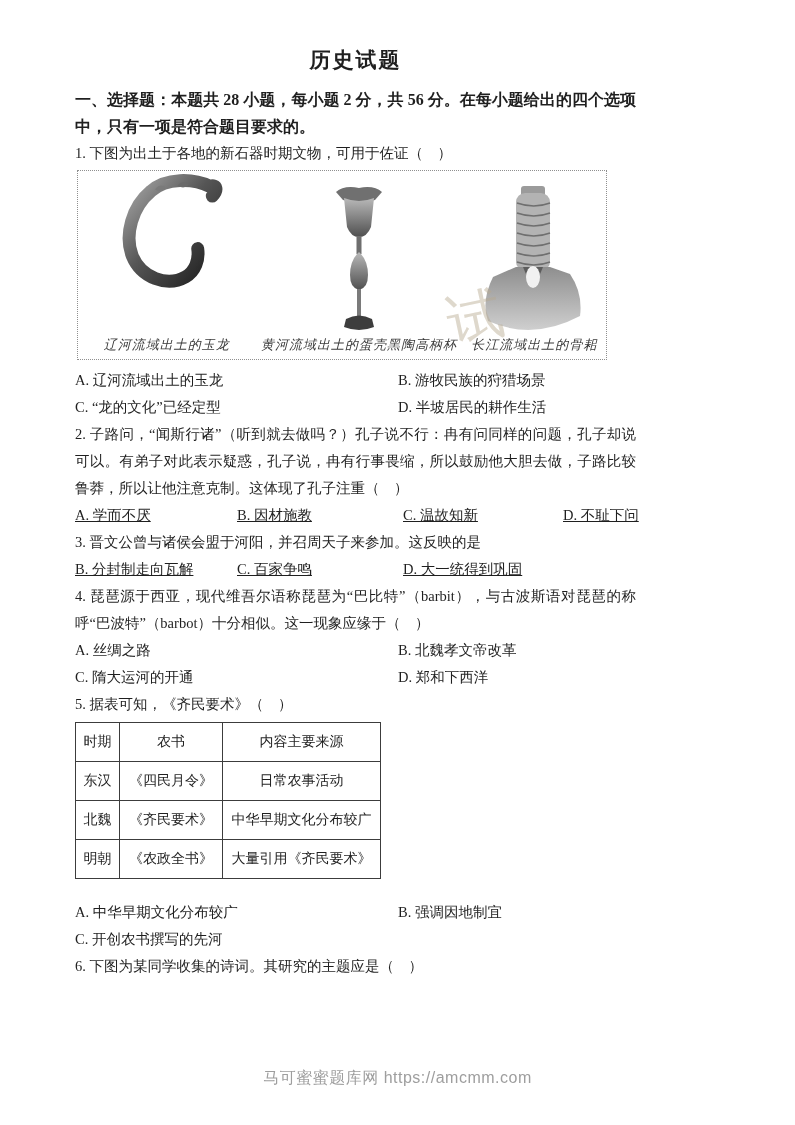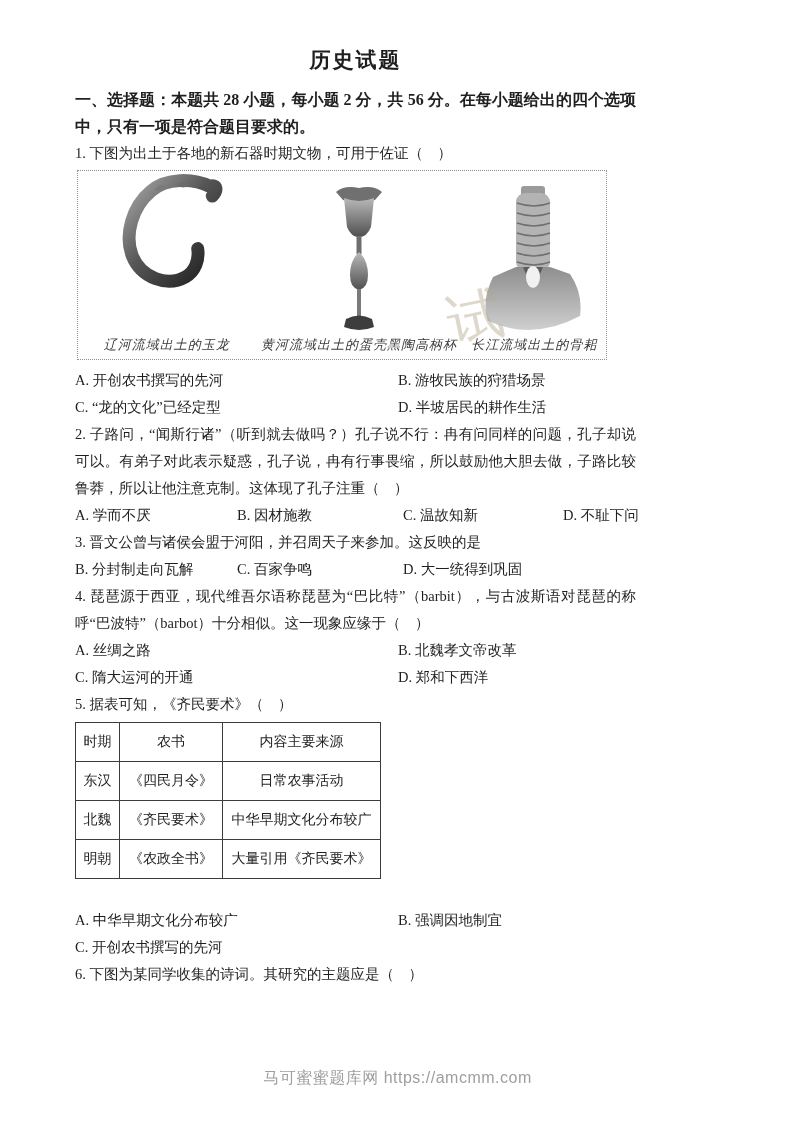--- a/index.html
+++ b/index.html
@@ -29,24 +29,24 @@
   .fig-1{width:178px;gap:46px;}
   .fig-2{width:208px;}
   .fig-3{width:144px;}
   .fig svg{display:block;}
   .caption{
     font-size:13px;font-style:italic;color:#3a3a3a;white-space:nowrap;
     line-height:20px;margin-bottom:4px;letter-spacing:1px;z-index:2;
   }
   .opts{font-size:14.5px;line-height:27px;}
   .opts2{display:grid;grid-template-columns:323px 1fr;}
-  .opts4{display:grid;grid-template-columns:162px 166px 160px 1fr;}
+  .opts4{display:grid;grid-template-columns:162px 166px 160px 1fr;text-decoration:underline;}
   .opts span{display:block;white-space:nowrap;}
   table.qtable{
-    border-collapse:collapse;margin:4px 0 28px 0;table-layout:fixed;
+    border-collapse:collapse;margin:4px 0 20px 0;table-layout:fixed;
   }
   table.qtable td{
     border:1px solid #3c3c3c;text-align:center;vertical-align:middle;
     height:38px;font-size:14px;padding:0 2px;white-space:nowrap;
   }
   .watermark{
     position:absolute;left:444px;top:288px;font-size:56px;line-height:1;
     color:#b7a98f;opacity:0.45;transform:rotate(-12deg);
     font-family:"Liberation Serif",serif;z-index:1;pointer-events:none;
   }
@@ -118,21 +118,21 @@
           <path d="M42 20 q 17 6 33 0 M42 30 q 17 6 33 0 M42 40 q 17 6 33 0 M42 50 q 17 6 33 0 M42 60 q 17 6 33 0 M42 70 q 17 6 33 0 M42 79 q 17 6 33 0" stroke="#6f6f6f" stroke-width="1.6" fill="none"></path>
           <path d="M41 84 L 18 94 Q 6 118 13 138 Q 58 158 105 133 Q 108 110 95 91 L 75 84 Z" fill="url(#blade)"></path>
           <path d="M48 84 Q 58 112 68 84 Z" fill="#5c5c5c"></path>
           <ellipse cx="58" cy="94" rx="7" ry="11" fill="#f1f1f1"></ellipse>
         </svg>
         <div class="caption">长江流域出土的骨耜</div>
       </div>
     </div>
 
     <div class="opts opts2">
-      <span>A. 开创农书撰写的先河</span>
+      <span>A. 辽河流域出土的玉龙</span>
       <span>B. 游牧民族的狩猎场景</span>
       <span>C. “龙的文化”已经定型</span>
       <span>D. 半坡居民的耕作生活</span>
     </div>
 
     <p class="qtext just">2. 子路问，“闻斯行诸”（听到就去做吗？）孔子说不行：冉有问同样的问题，孔子却说可以。有弟子对此表示疑惑，孔子说，冉有行事畏缩，所以鼓励他大胆去做，子路比较鲁莽，所以让他注意克制。这体现了孔子注重（　）</p>
     <div class="opts opts4">
       <span>A. 学而不厌</span>
       <span>B. 因材施教</span>
       <span>C. 温故知新</span>

